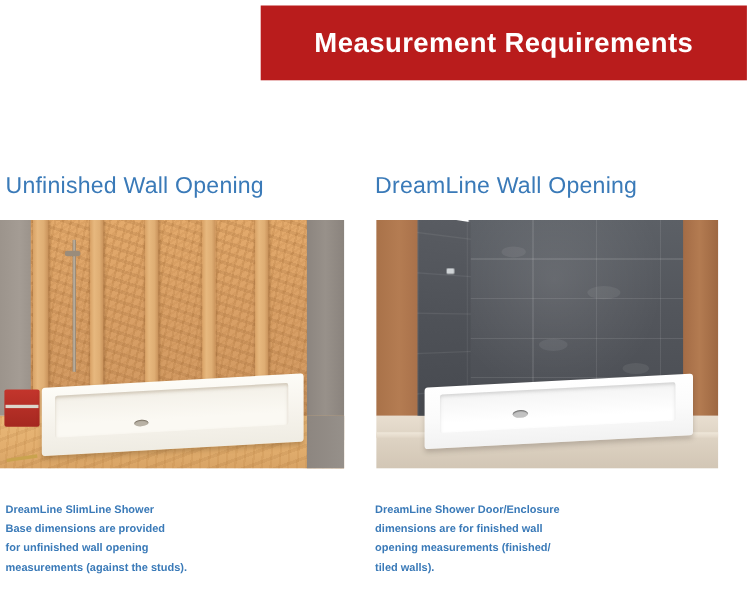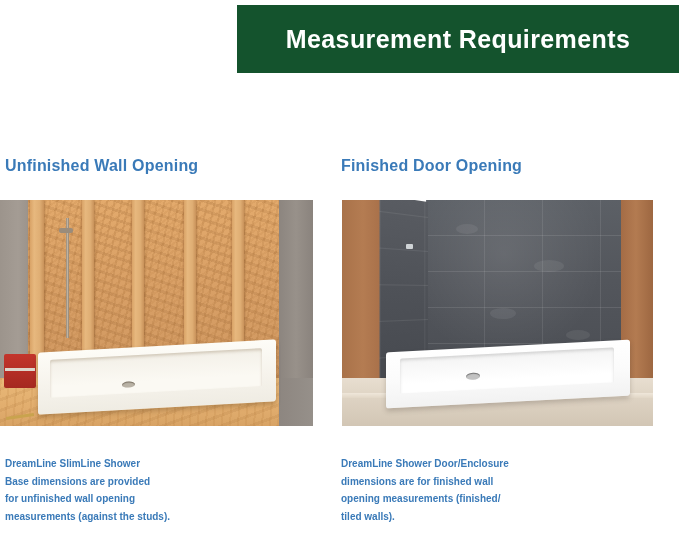--- a/index.html
+++ b/index.html
@@ -15,40 +15,40 @@
     font-family: "Liberation Sans", sans-serif;
   }
 
   
   .header-banner {
     position: absolute;
     left: 237px;
     top: 5px;
     width: 442px;
     height: 68px;
-    background: #14532d;
+    background: #b91c1c;
     display: flex;
     align-items: center;
     justify-content: center;
   }
   .header-title {
     color: #ffffff;
     font-size: 25px;
     font-weight: bold;
     letter-spacing: 0.4px;
     white-space: nowrap;
     font-family: "Liberation Sans", sans-serif;
   }
 
   
   .section-heading {
     position: absolute;
     color: #3A7AB8;
-    font-size: 16px;
-    font-weight: bold;
+    font-size: 21px;
+    font-weight: normal;
     letter-spacing: 0.2px;
     white-space: nowrap;
   }
   #heading-left  { left: 5px;   top: 157px; }
   #heading-right { left: 341px; top: 157px; }
 
   
   .photo {
     position: absolute;
     overflow: hidden;
@@ -207,21 +207,21 @@
 </style>
 </head>
 <body>
 
 <div class="header-banner">
   <div class="header-title">Measurement Requirements</div>
 </div>
 
 <div class="section-heading" id="heading-left">Unfinished Wall Opening</div>
 
-<div class="section-heading" id="heading-right">Finished Door Opening</div>
+<div class="section-heading" id="heading-right">DreamLine Wall Opening</div>
 
 <div class="photo" id="photo-left">
   <div class="scene">
     <div class="l-wall-gray-left"></div>
     <div class="l-osb-wall"></div>
     <div class="stud" style="left:30px;  width:14px;"></div>
     <div class="stud" style="left:82px;  width:12px;"></div>
     <div class="stud" style="left:132px; width:12px;"></div>
     <div class="stud" style="left:184px; width:12px;"></div>
     <div class="stud" style="left:232px; width:12px;"></div>

